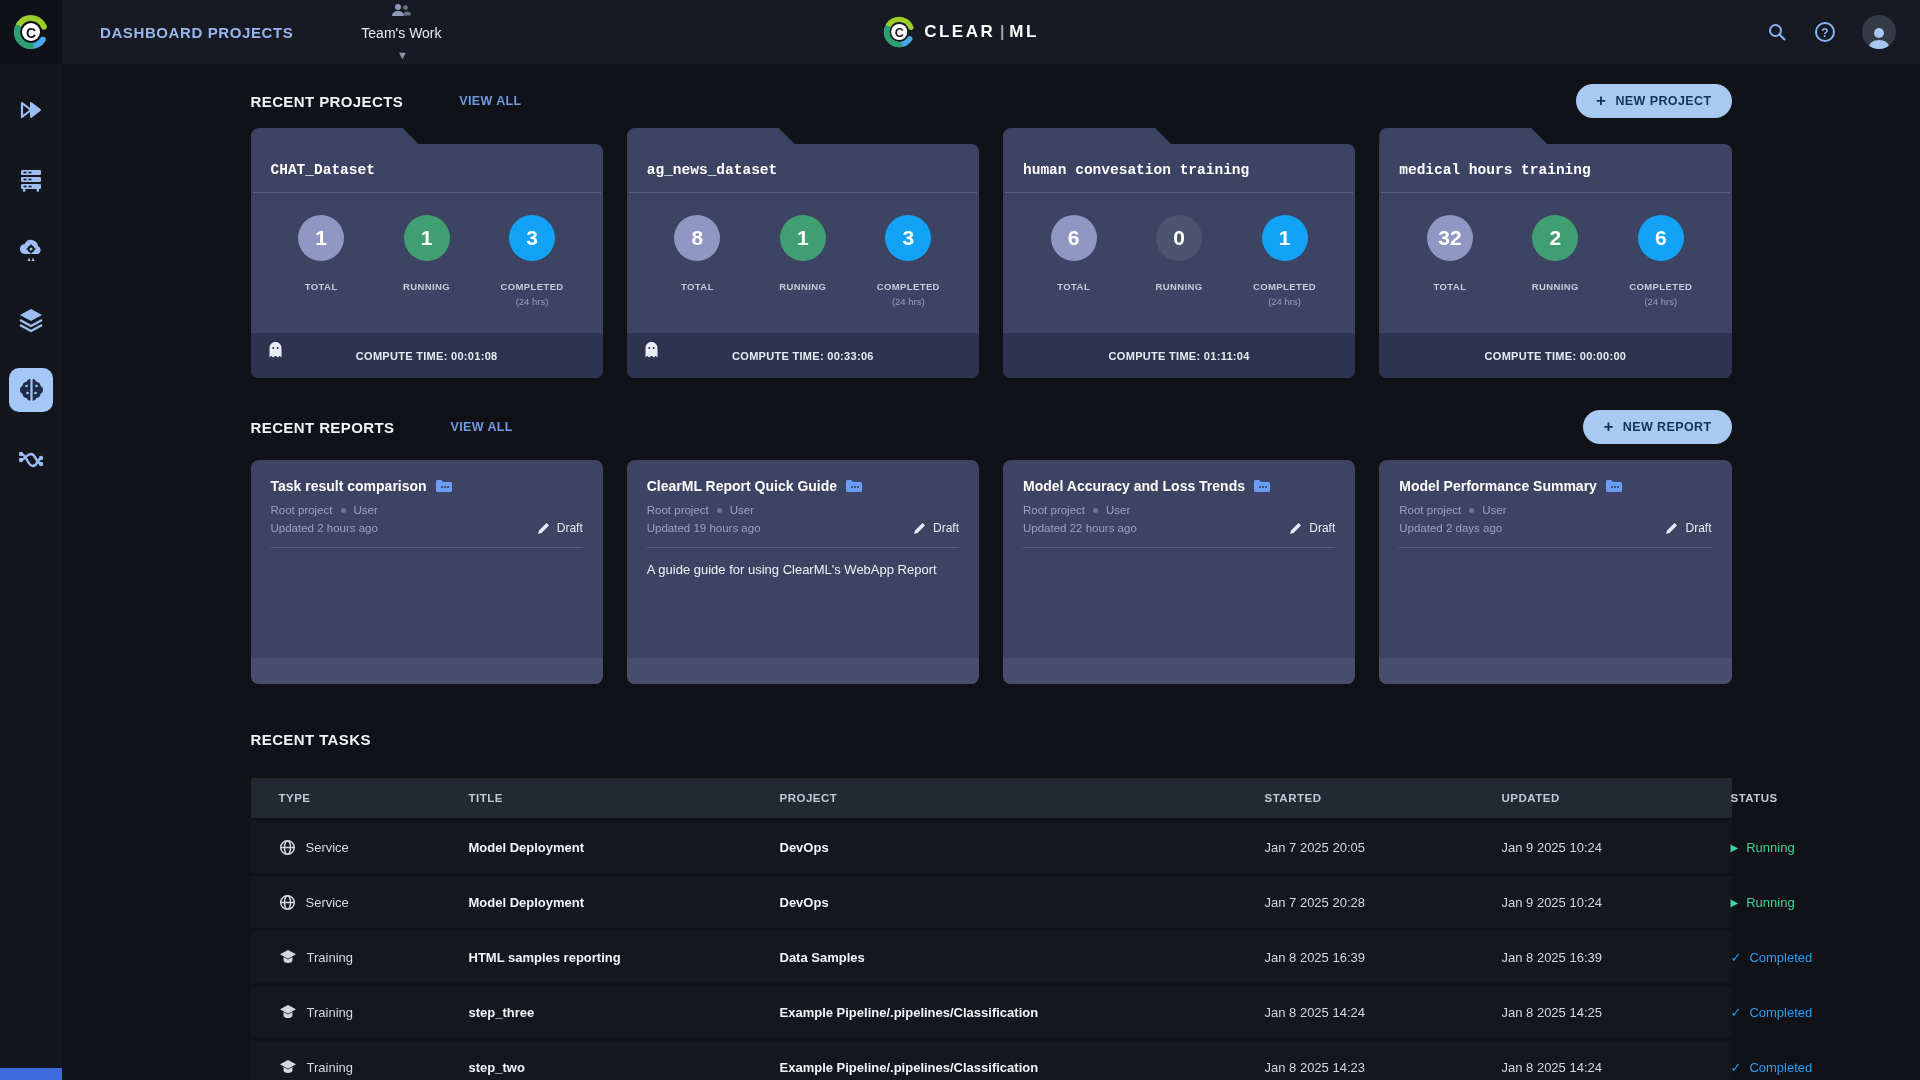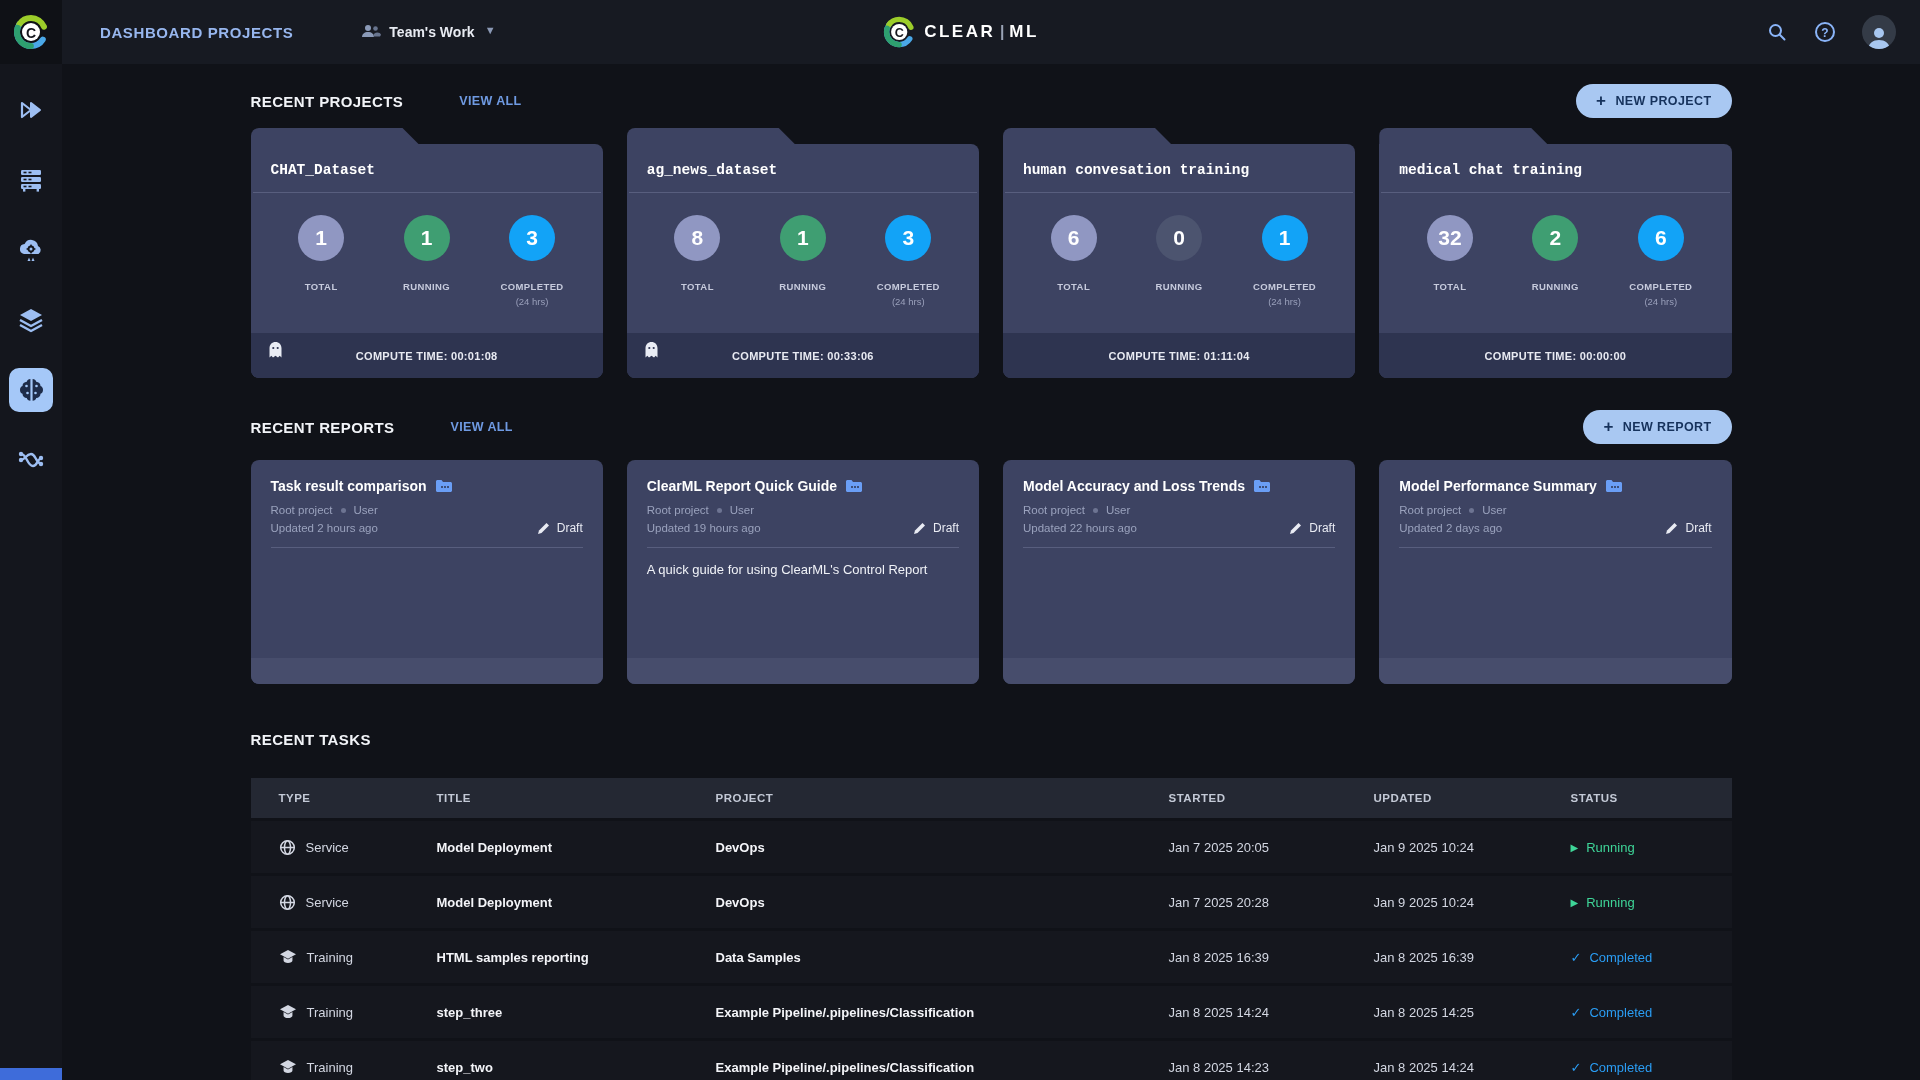--- a/index.html
+++ b/index.html
@@ -3,21 +3,21 @@
 <meta charset="utf-8">
 <style>
   * { margin:0; padding:0; box-sizing:border-box; }
   html,body { width:1920px; height:1080px; overflow:hidden; }
   body { font-family:"Liberation Sans", sans-serif; background:#101218; color:#fff; }
 
   
   .topbar { position:fixed; top:0; left:0; width:1920px; height:64px; background:#171a22; display:flex; align-items:center; z-index:30; }
   .logo-box { width:62px; height:64px; background:#0f1116; display:flex; align-items:center; justify-content:center; flex:0 0 62px; }
   .topbar-title { color:#97b6ee; font-weight:bold; font-size:15px; letter-spacing:.6px; margin-left:38px; }
-  .workspace { display:flex; gap:8px; margin-left:68px; color:#e8ebf2; font-weight:bold; font-size:14px; cursor:pointer; }
+  .workspace { display:flex; align-items:center; gap:8px; margin-left:68px; color:#e8ebf2; font-weight:normal; font-size:14px; cursor:pointer;flex-direction:column; }
   .workspace .caret { color:#8b99b5; font-size:11px; margin-left:2px; }
   .center-logo { position:absolute; left:50%; top:0; transform:translateX(-50%); height:64px; display:flex; align-items:center; gap:7px; }
   .center-logo .wordmark { display:flex; align-items:center; font-weight:bold; font-size:17px; letter-spacing:2.5px; color:#fff; }
   .center-logo .bar { width:2px; height:15px; background:#9aa3b5; margin:0 6px; }
   .topbar-right { margin-left:auto; display:flex; align-items:center; gap:26px; padding-right:24px; }
   .tb-icon { width:22px; height:22px; display:flex; align-items:center; justify-content:center; cursor:pointer; }
   .avatar-circle { width:34px; height:34px; border-radius:50%; background:#343b47; display:flex; align-items:flex-end; justify-content:center; overflow:hidden; cursor:pointer; }
 
   
   .sidebar { position:fixed; top:64px; left:0; width:62px; height:1016px; background:#14161d; display:flex; flex-direction:column; align-items:center; padding-top:24px; gap:26px; z-index:20; }
@@ -64,21 +64,21 @@
   .r-meta { margin-top:10px; font-size:11.5px; color:#9aa2bd; display:flex; align-items:center; gap:8px; }
   .meta-dot { width:5px; height:5px; border-radius:50%; background:#6d7492; display:inline-block; }
   .r-meta2 { margin-top:5px; font-size:11.5px; color:#9aa2bd; display:flex; align-items:center; }
   .draft { margin-left:auto; display:flex; align-items:center; gap:7px; font-size:12px; color:#e9ebf3; }
   .r-divider { height:1px; background:#585e7e; margin-top:12px; }
   .r-desc { margin-top:14px; font-size:13px; color:#f0f2f7; }
   .r-footer { height:26px; background:#474d6c; }
 
   
   .table { margin-top:22px; }
-  .t-grid { display:grid; grid-template-columns:158px 279px 453px 205px 197px 1fr; align-items:center; padding-left:28px; }
+  .t-grid { display:grid; grid-template-columns:158px 279px 453px 205px 197px 1fr; align-items:center; padding-left:28px;gap:32px; }
   .t-head { background:#242833; height:40px; font-size:11.5px; font-weight:bold; letter-spacing:.5px; color:#c3c9d6; }
   .t-row { background:#15171e; height:52px; margin-top:3px; font-size:13px; }
   .cell-type { display:flex; align-items:center; gap:10px; color:#d3d7e2; }
   .cell-title, .cell-project { font-weight:bold; color:#f4f5f9; }
   .cell-date { color:#d3d7e2; }
   .status { display:flex; align-items:center; gap:8px; font-size:13px; }
   .status.running { color:#3ed598; }
   .status.completed { color:#2a9df4; }
   .status .tri { font-size:10px; }
   .t-partial { height:10px; background:#1e222c; margin-top:3px; }
@@ -307,21 +307,21 @@
         </div>
         <div class="p-footer">
           <div class="compute">COMPUTE TIME: 01:11:04</div>
         </div>
       </div>
     </div>
 
     <div class="p-card">
       <div class="p-tab"></div>
       <div class="p-body">
-        <div class="p-title">medical chat training</div>
+        <div class="p-title">medical hours training</div>
         <div class="p-divider"></div>
         <div class="p-stats">
           <div class="stat">
             <div class="stat-circle c-total">32</div>
             <div class="stat-label">TOTAL</div>
           </div>
           <div class="stat">
             <div class="stat-circle c-running">2</div>
             <div class="stat-label">RUNNING</div>
           </div>
@@ -400,21 +400,21 @@
         <div class="r-meta2">
           <span>Updated 19 hours ago</span>
           <span class="draft">
             <svg width="13" height="13" viewBox="0 0 13 13">
                   <path d="M1 12l1-3.5L9.5 1 12 3.5 4.5 11z" fill="#e9ebf3"></path>
                 </svg>
             <span>Draft</span>
           </span>
         </div>
         <div class="r-divider"></div>
-        <div class="r-desc">A quick guide for using ClearML's Control Report</div>
+        <div class="r-desc">A guide guide for using ClearML's WebApp Report</div>
       </div>
       <div class="r-footer"></div>
     </div>
 
     <div class="r-card">
       <div class="r-pad">
         <div class="r-title-row">
           <span class="r-title">Model Accuracy and Loss Trends</span>
           <svg width="18" height="14" viewBox="0 0 18 14">
                 <path d="M1 2.5C1 1.7 1.7 1 2.5 1h4l1.5 2h7.5c.8 0 1.5.7 1.5 1.5v7c0 .8-.7 1.5-1.5 1.5h-13C1.7 13 1 12.3 1 11.5z" fill="#6a9ef5"></path>

